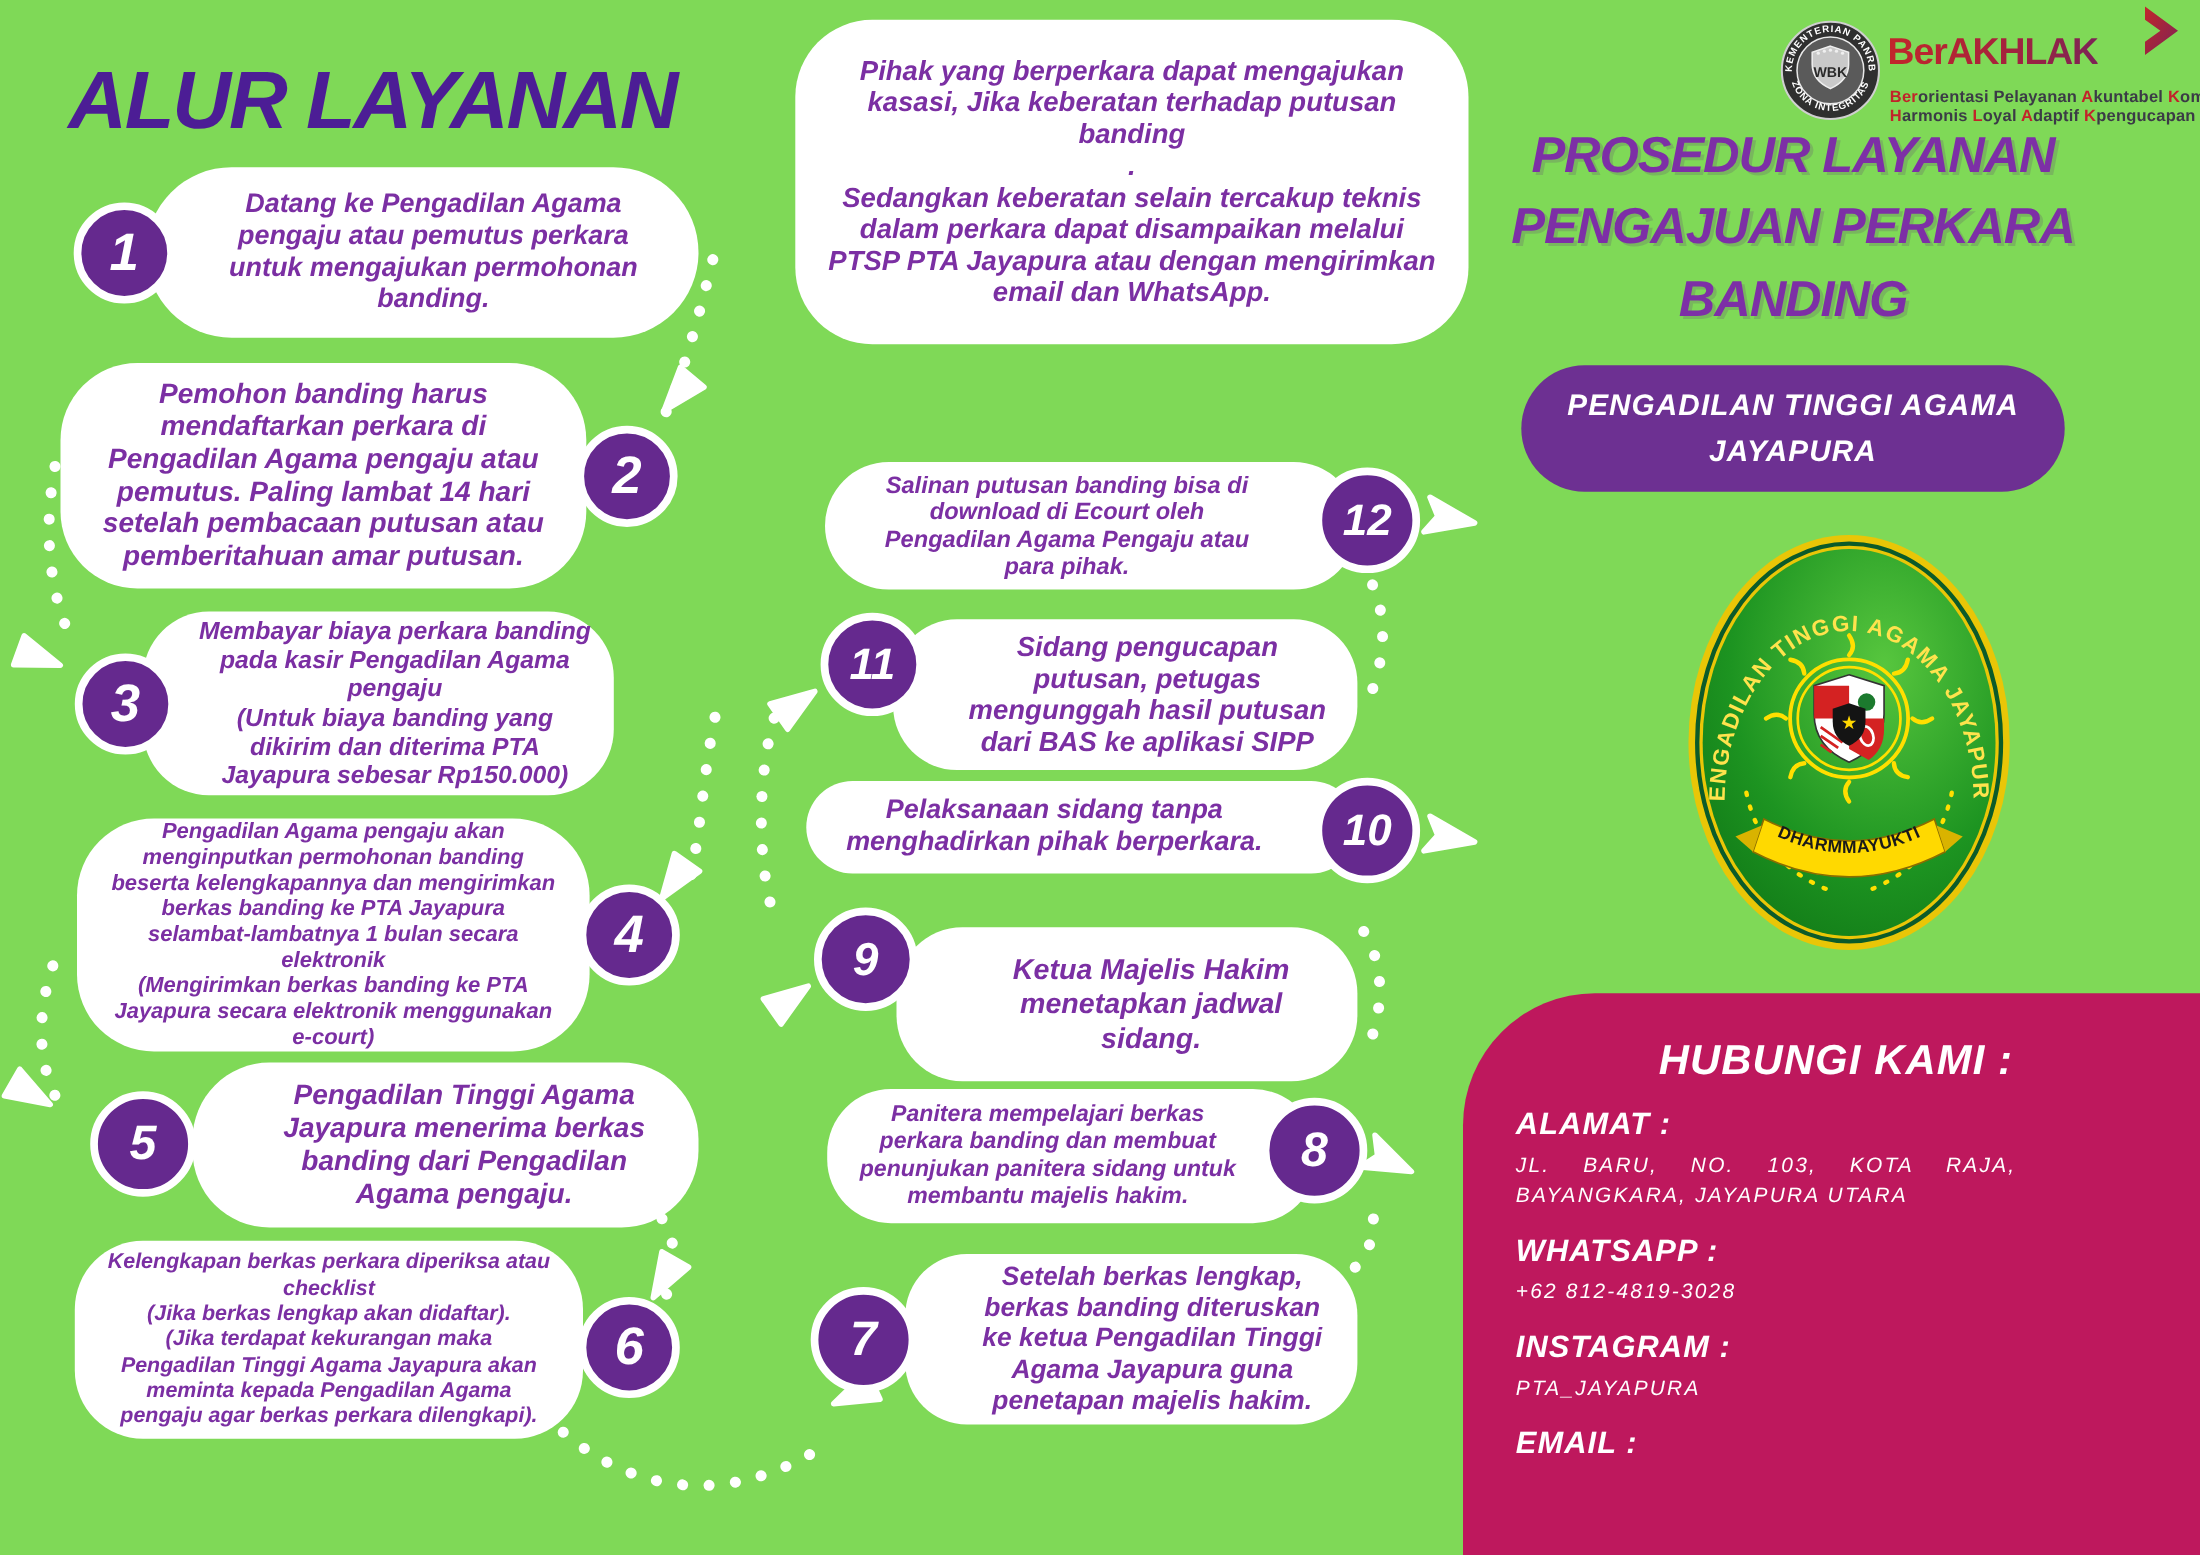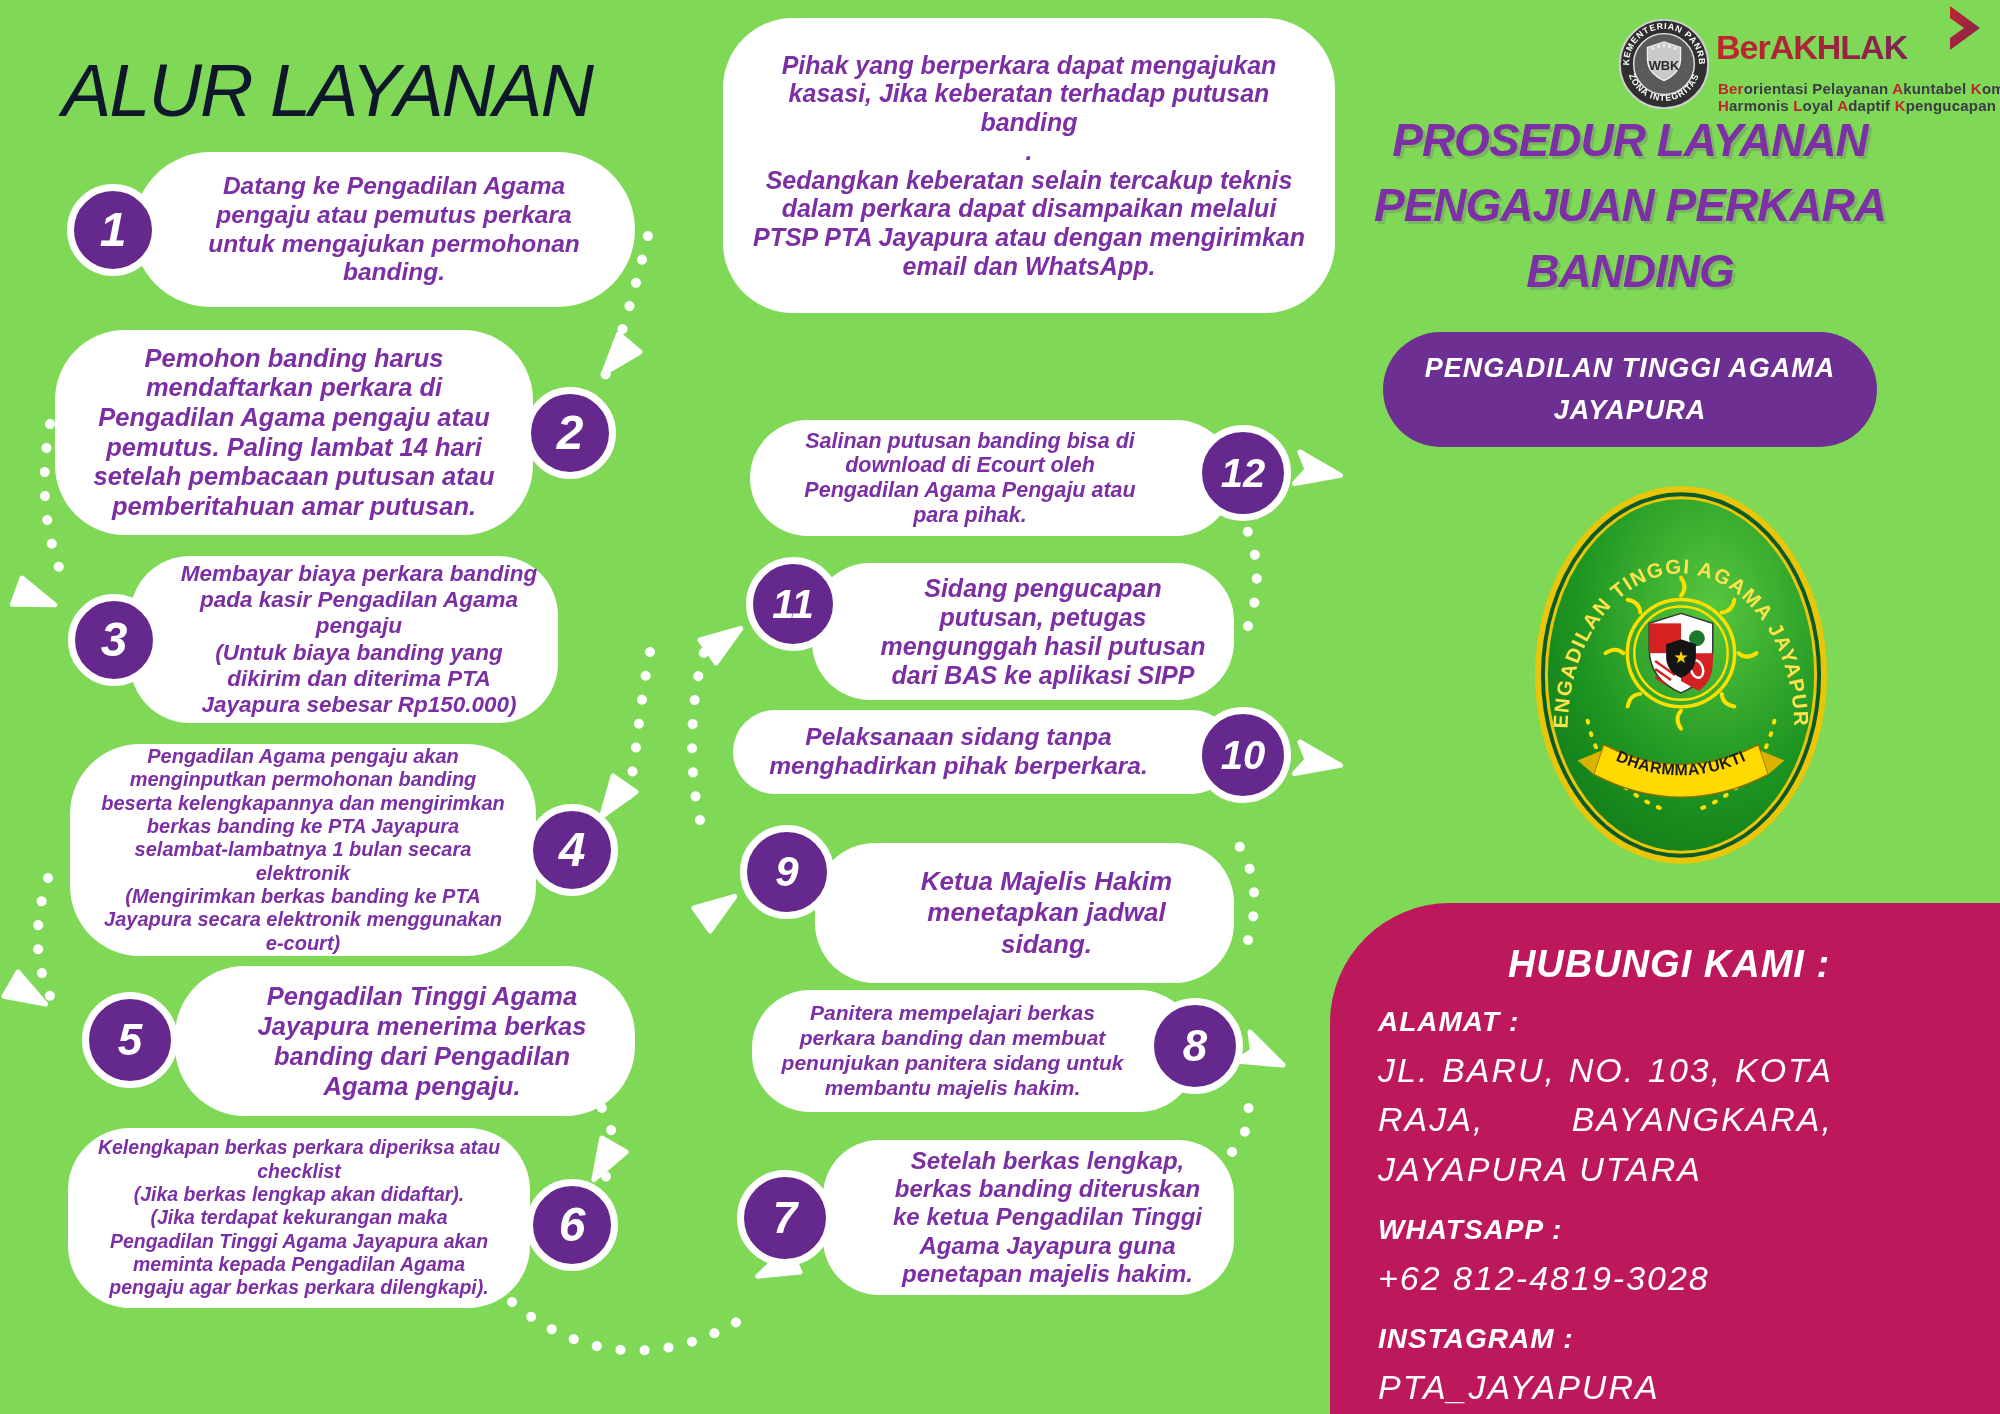--- a/index.html
+++ b/index.html
@@ -1,41 +1,41 @@
 <!DOCTYPE html>
 <html><head>
 <meta charset="utf-8">
 <style>
   html,body{margin:0;padding:0;}
   body{font-family:"Liberation Sans","DejaVu Sans",sans-serif;}
   .stage{position:relative;width:2000px;height:1414px;background:#7fd957;overflow:hidden;}
   .overlay{position:absolute;left:0;top:0;width:2000px;height:1414px;z-index:1;pointer-events:none;}
   .dots{stroke:#fff;stroke-width:10;fill:none;stroke-linecap:round;stroke-dasharray:0.1 24;}
   .arr{fill:#fff;stroke:#fff;stroke-width:5;stroke-linejoin:round;}
-  .main-title{position:absolute;left:62px;top:48px;width:600px;font-size:74px;font-weight:normal;font-style:italic;color:#0f172a;letter-spacing:-2px;z-index:2;}
+  .main-title{position:absolute;left:62px;top:48px;width:600px;font-size:74px;font-weight:bold;font-style:italic;color:#4c1d95;letter-spacing:-2px;z-index:2;}
   .box{position:absolute;background:#ffffff;display:flex;align-items:center;justify-content:center;text-align:center;color:#7b2fa3;font-style:italic;font-weight:bold;z-index:2;box-sizing:border-box;}
   .box .txt{white-space:pre-line;width:100%;}
   .circle{position:absolute;background:#65298e;border:7px solid #ffffff;border-radius:50%;color:#ffffff;display:flex;align-items:center;justify-content:center;font-weight:bold;font-style:italic;z-index:3;box-sizing:border-box;line-height:1;}
   .r92{width:92px;height:92px;font-size:48px;}
   .r96{width:96px;height:96px;font-size:44px;}
   .r94{width:94px;height:94px;font-size:42px;}
   
   .brand-wrap{position:absolute;left:1608px;top:10px;width:390px;height:104px;z-index:2;}
   .brand-badge{position:absolute;left:10px;top:8px;z-index:2;}
   .brand-text{position:absolute;left:108px;top:18px;font-size:34px;font-weight:bold;letter-spacing:-1px;background:linear-gradient(90deg,#c2262b 0%,#a6233c 55%,#7c2456 100%);-webkit-background-clip:text;background-clip:text;color:transparent;}
   .brand-chevron{position:absolute;left:338px;top:-6px;}
   .tagline{position:absolute;left:110px;font-size:15px;font-weight:bold;color:#3b3b46;letter-spacing:0.2px;white-space:nowrap;}
   .tl1{top:70px;} .tl2{top:87px;}
   .right-title{position:absolute;left:1300px;top:108px;width:660px;text-align:center;font-size:46px;line-height:1.42;font-weight:bold;font-style:italic;color:#7d2fa6;letter-spacing:-1px;z-index:2;text-shadow:3px 3px 0 rgba(90,30,120,0.18);}
   .court-badge{position:absolute;left:1383px;top:332px;width:494px;height:115px;background:#6d3092;border-radius:58px;display:flex;flex-direction:column;align-items:center;justify-content:center;z-index:2;color:#fff;font-weight:bold;font-style:italic;font-size:27px;line-height:1.55;letter-spacing:1px;text-align:center;}
   .logo-wrap{position:absolute;left:1532px;top:482px;z-index:2;}
   .contact{position:absolute;left:1330px;top:903px;width:670px;height:511px;background:#be185d;border-top-left-radius:120px;z-index:2;color:#fff;box-sizing:border-box;padding:26px 40px 0 48px;}
   .contact-heading{text-align:center;font-size:38px;font-weight:bold;font-style:italic;letter-spacing:1px;margin-top:14px;}
   .c-label{font-size:28px;font-weight:bold;font-style:italic;letter-spacing:1px;margin-top:20px;}
-  .c-value{font-size:34px;font-style:italic;font-weight:normal;letter-spacing:2px;margin-top:8px;line-height:1.45;}
+  .c-value{font-size:19px;font-style:italic;font-weight:normal;letter-spacing:2px;margin-top:8px;line-height:1.45;}
   .c-value.justify{text-align:justify;width:455px;}
 </style>
 </head>
 <body>
 
 <div class="stage">
 
   <svg class="overlay">
     <path class="dots" d="M 648,236 C 634,292 620,345 602,382"></path>
     <path class="dots" d="M 50,424 C 40,478 44,528 60,570"></path>

